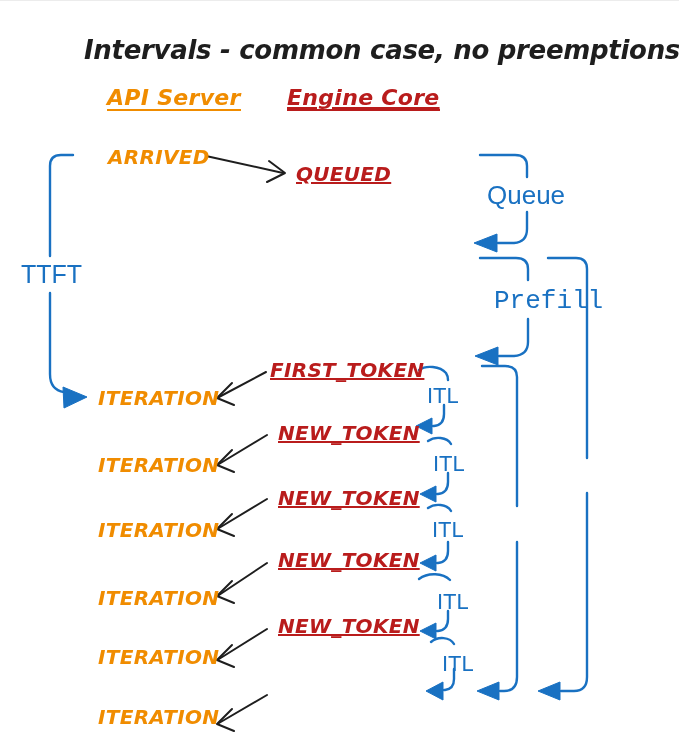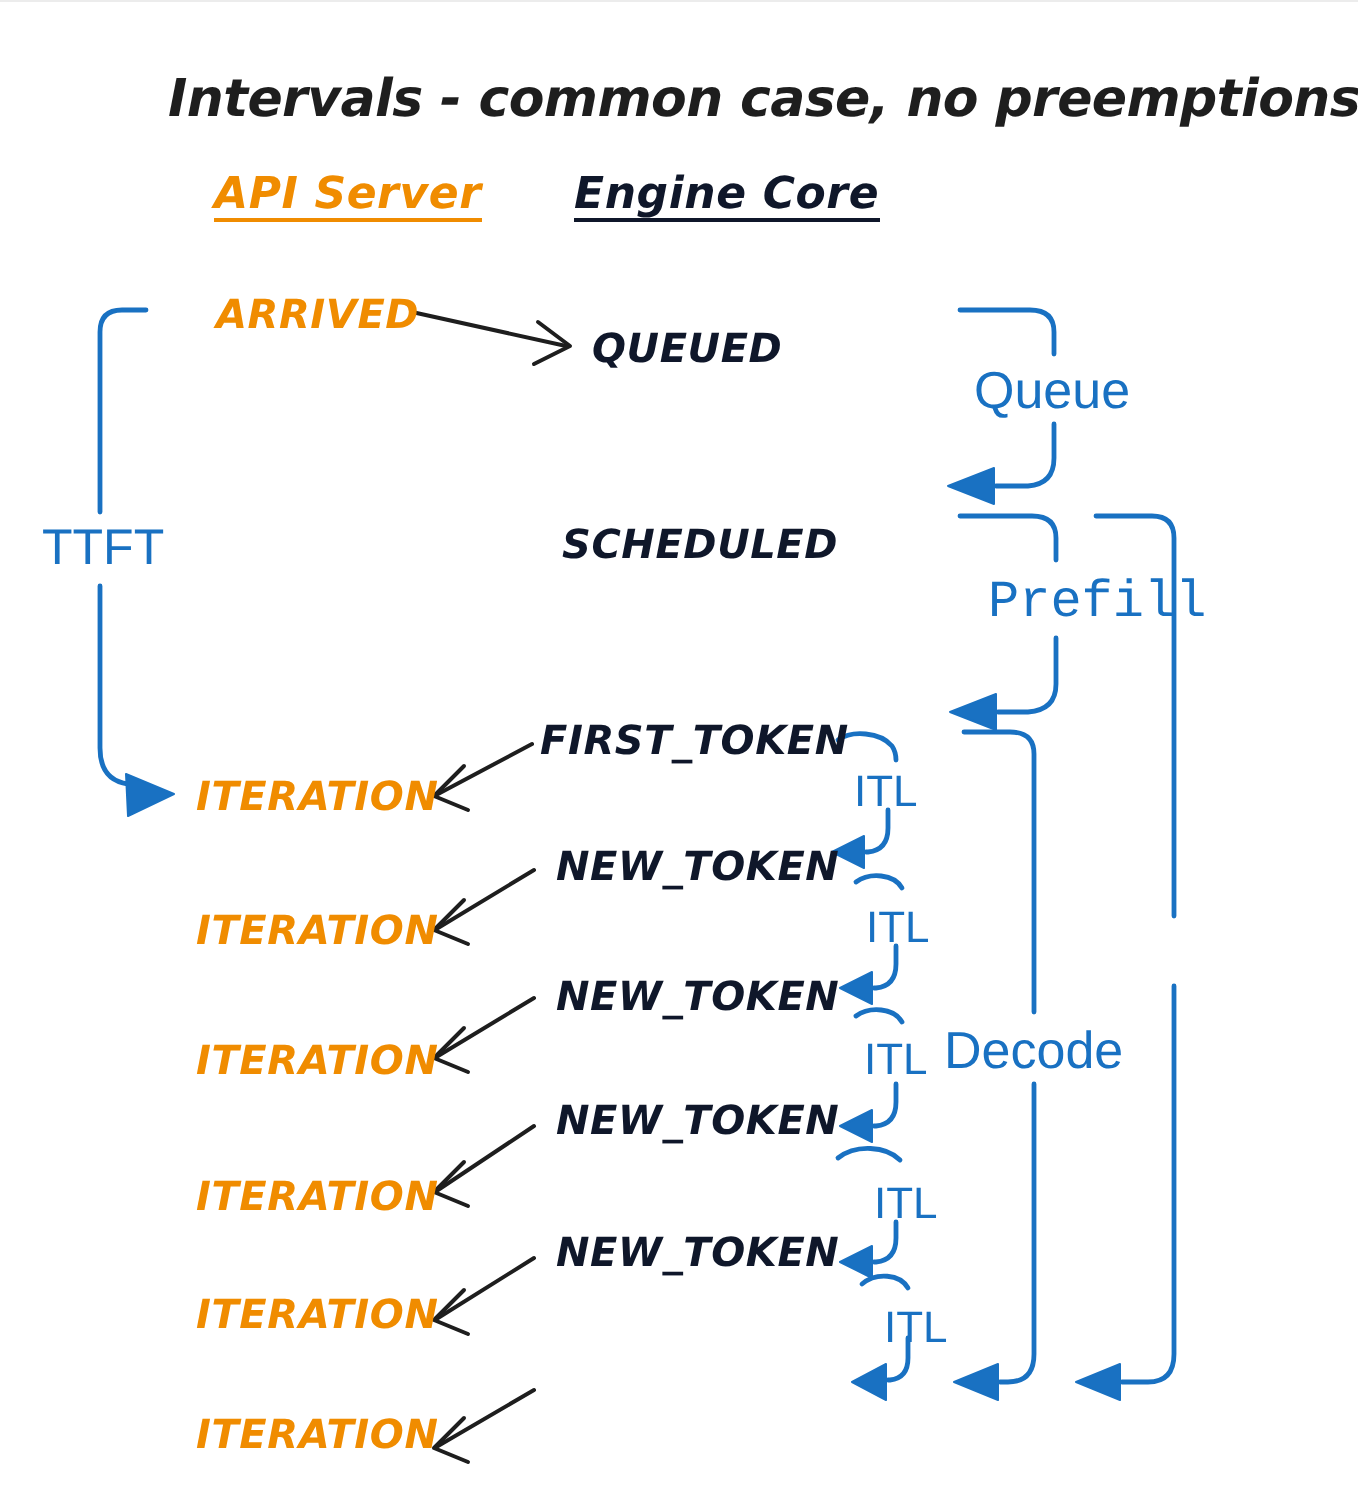--- a/index.html
+++ b/index.html
@@ -9,21 +9,21 @@
     background:#ffffff;
     overflow:hidden;
     font-family:"DejaVu Sans", sans-serif;
     border-top:1px solid #ececec;
   }
   .canvas svg{position:absolute;left:0;top:0;}
   .lbl{position:absolute;white-space:nowrap;line-height:1;}
   .hand{font-style:italic;font-weight:600;letter-spacing:.3px;}
   .title{font-size:26px;color:#1e1e1e;font-weight:700;letter-spacing:-0.3px;}
   .api{color:#f08c00;}
-  .engine{color:#0f172a;}
+  .engine{color:#b91c1c;text-decoration:underline;}
   .colhead{font-size:22px;padding-bottom:0;border-bottom:2px solid currentColor;}
   .event{font-size:20px;}
   .blue{color:#1971c2;font-family:"Liberation Sans", sans-serif;font-weight:400;}
   .big{font-size:26px;}
   .itl{font-size:22px;}
   .stroke-blk{stroke:#1e1e1e;stroke-width:2;fill:none;stroke-linecap:round;stroke-linejoin:round;}
   .stroke-blu{stroke:#1971c2;stroke-width:2.4;fill:none;stroke-linecap:round;stroke-linejoin:round;}
   .fill-blu{fill:#1971c2;stroke:#1971c2;stroke-width:1;stroke-linejoin:round;}
 </style>
 </head>
@@ -128,31 +128,29 @@
 
   <div class="lbl hand api event" style="left:108px;top:146px;">ARRIVED</div>
   <div class="lbl hand api event" style="left:98px;top:387px;">ITERATION</div>
   <div class="lbl hand api event" style="left:98px;top:454px;">ITERATION</div>
   <div class="lbl hand api event" style="left:98px;top:519px;">ITERATION</div>
   <div class="lbl hand api event" style="left:98px;top:587px;">ITERATION</div>
   <div class="lbl hand api event" style="left:98px;top:646px;">ITERATION</div>
   <div class="lbl hand api event" style="left:98px;top:706px;">ITERATION</div>
 
   <div class="lbl hand engine event" style="left:296px;top:163px;">QUEUED</div>
-  <div class="lbl hand engine event" style="left:281px;top:261px;">SCHEDULED</div>
   <div class="lbl hand engine event" style="left:270px;top:359px;">FIRST_TOKEN</div>
   <div class="lbl hand engine event" style="left:278px;top:422px;">NEW_TOKEN</div>
   <div class="lbl hand engine event" style="left:278px;top:487px;">NEW_TOKEN</div>
   <div class="lbl hand engine event" style="left:278px;top:549px;">NEW_TOKEN</div>
   <div class="lbl hand engine event" style="left:278px;top:615px;">NEW_TOKEN</div>
 
   <div class="lbl blue" style="left:21px;top:261px;font-size:25px;">TTFT</div>
   <div class="lbl blue big" style="left:487px;top:181px;">Queue</div>
   <div class="lbl blue big" style="left:494px;top:287px;font-family:Liberation Mono, monospace;">Prefill</div>
-  <div class="lbl blue big" style="left:472px;top:511px;">Decode</div>
 
   <div class="lbl blue itl" style="left:427px;top:384px;">ITL</div>
   <div class="lbl blue itl" style="left:433px;top:452px;">ITL</div>
   <div class="lbl blue itl" style="left:432px;top:518px;">ITL</div>
   <div class="lbl blue itl" style="left:437px;top:590px;">ITL</div>
   <div class="lbl blue itl" style="left:442px;top:652px;">ITL</div>
 
 </div>
 
 </body></html>

